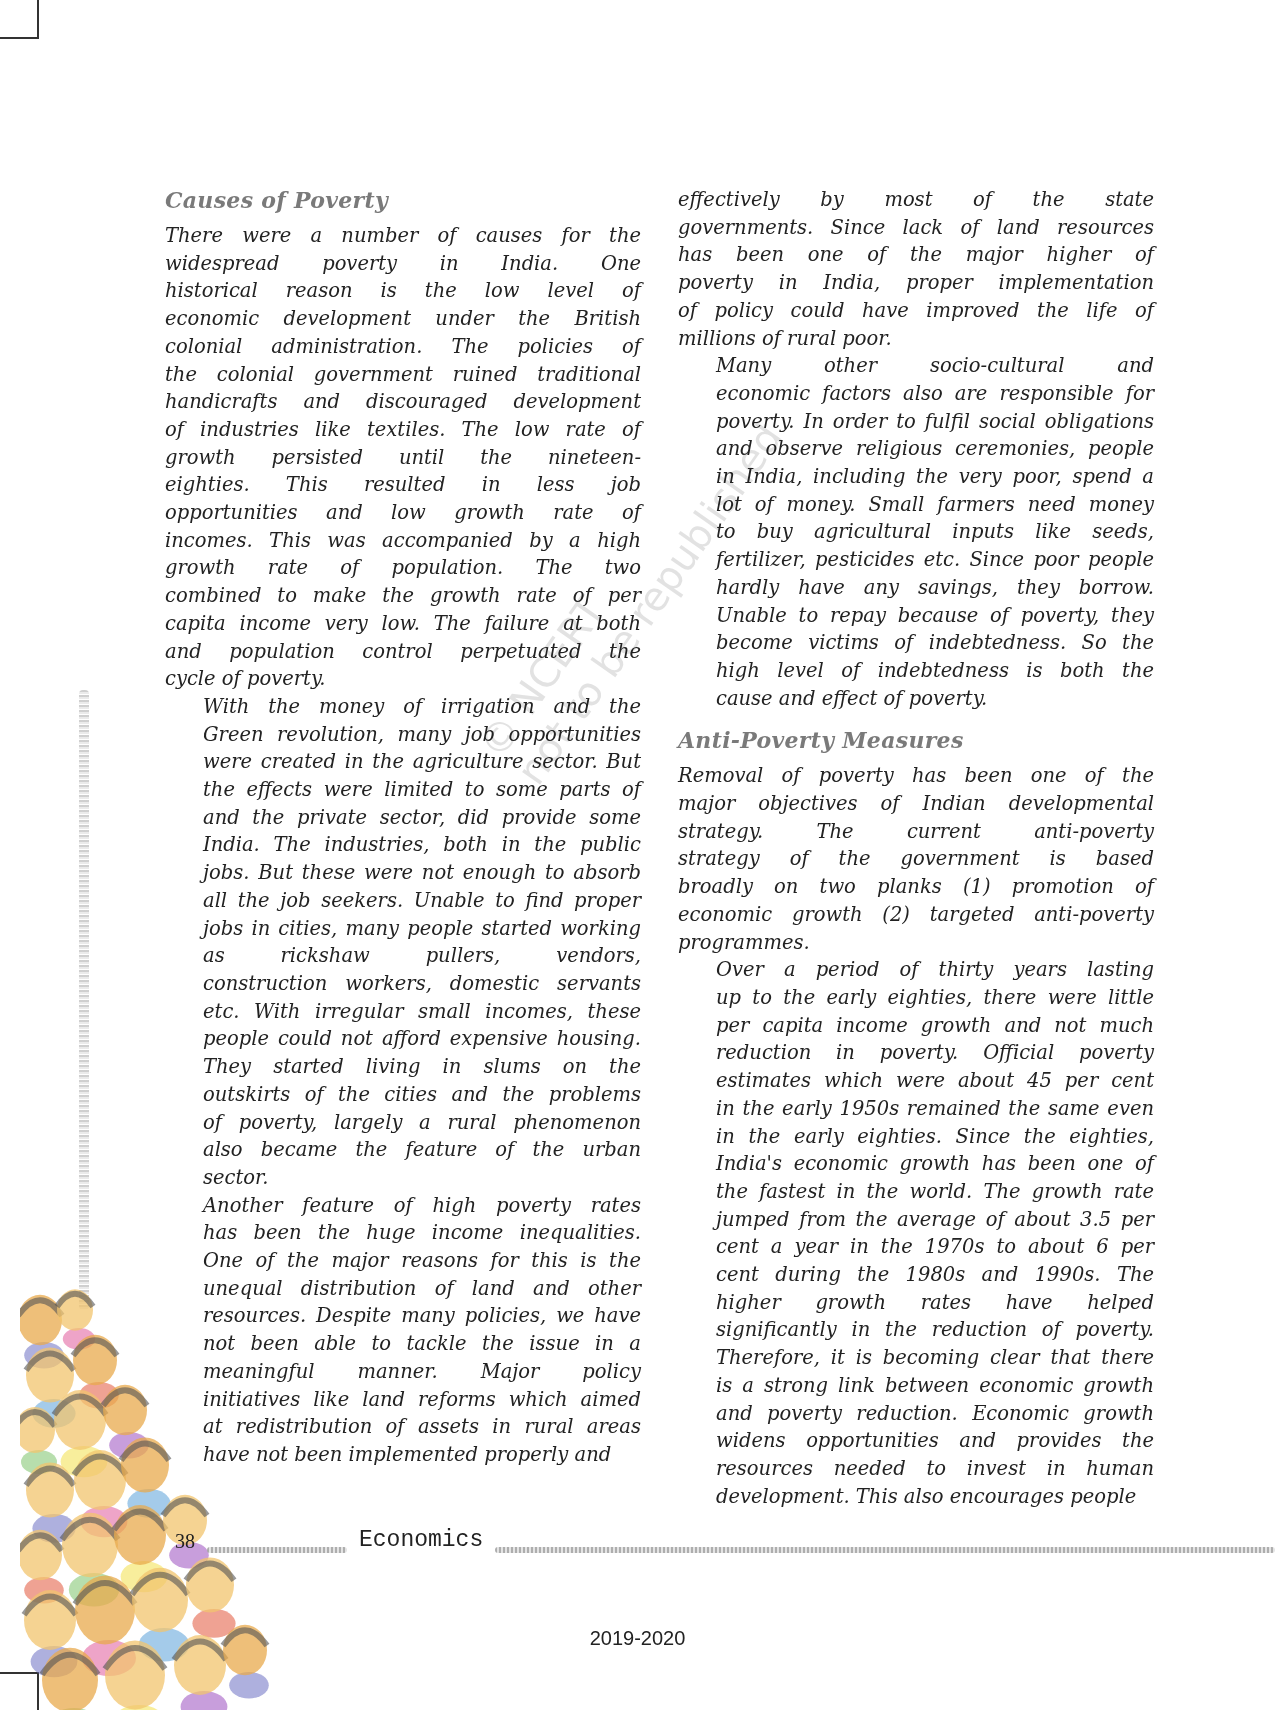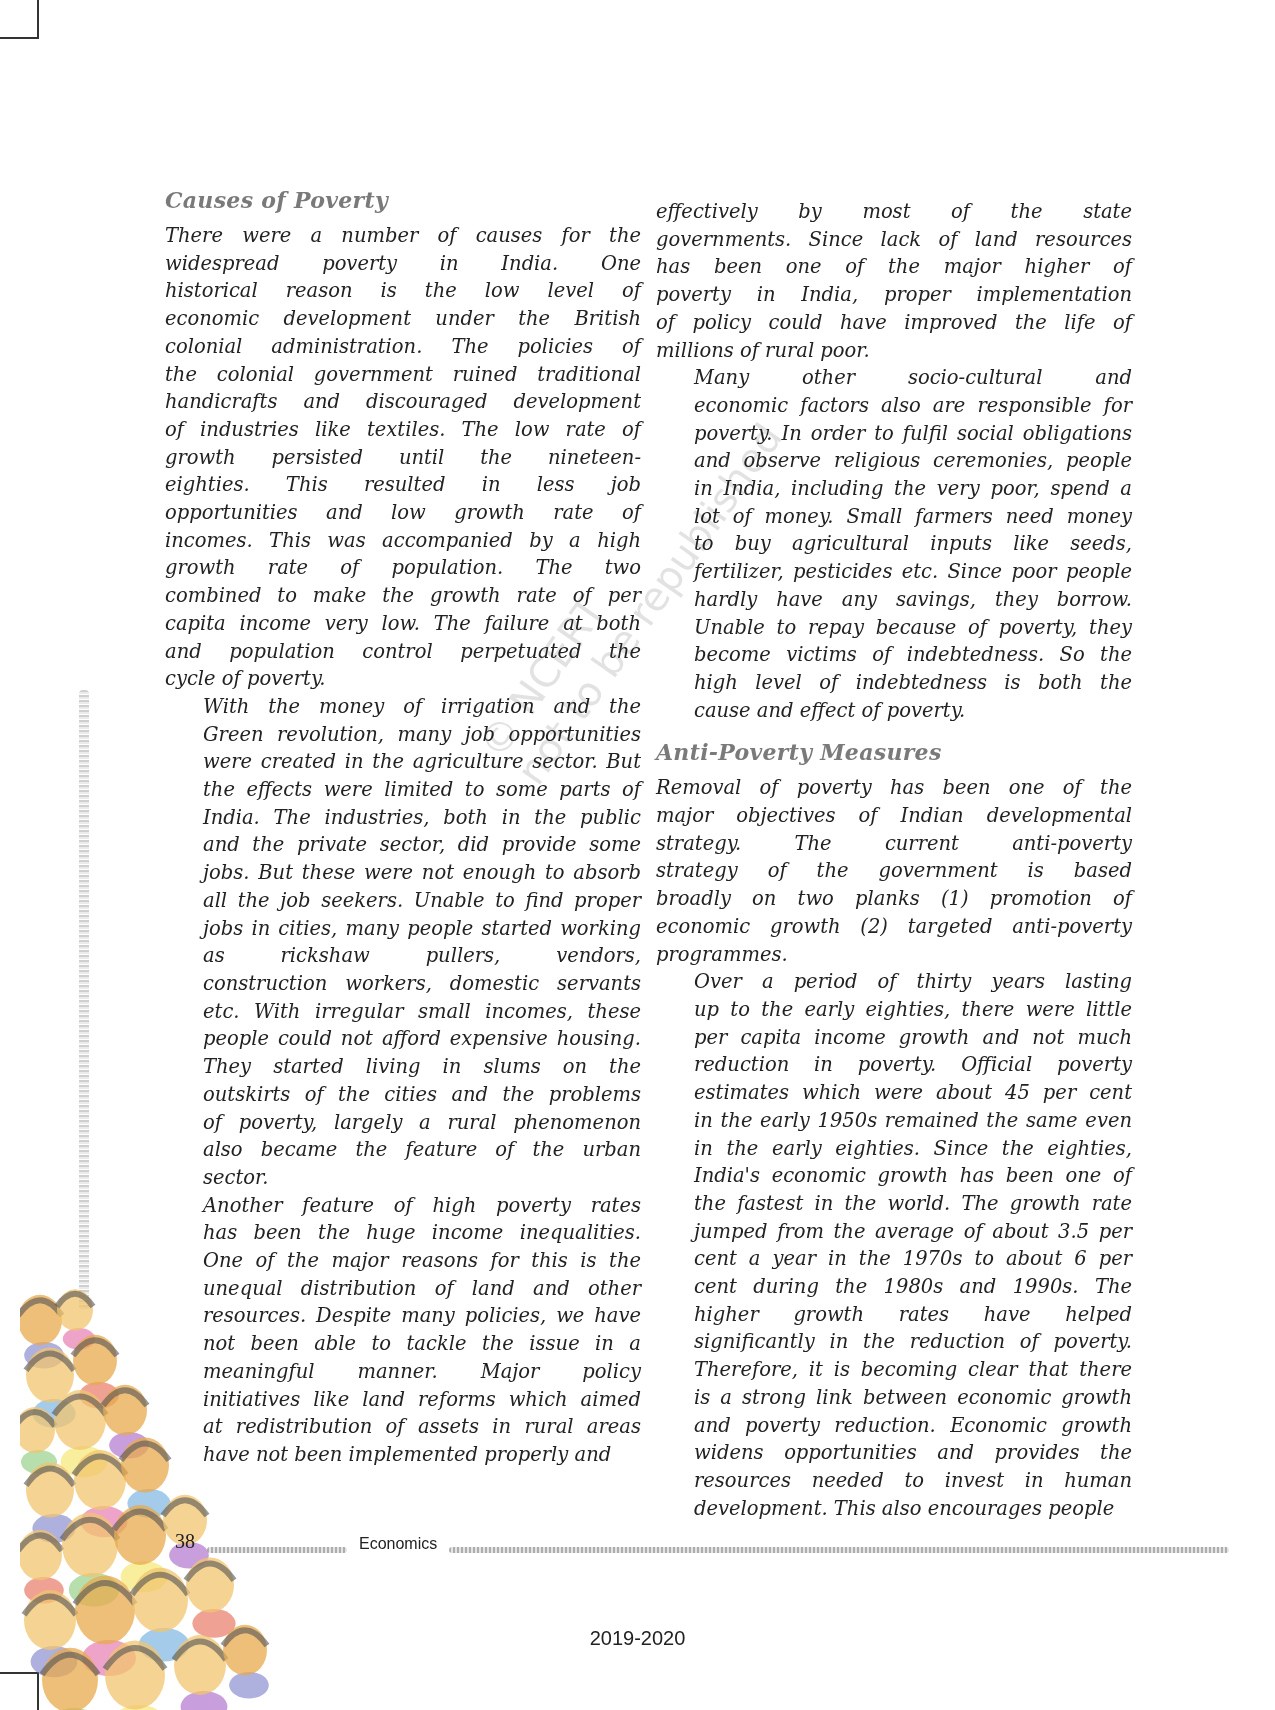--- a/index.html
+++ b/index.html
@@ -8,21 +8,21 @@
     background:#ffffff;
     font-family:"DejaVu Serif", "Liberation Serif", serif;
     color:#222;
   }
   .crop-mark { position:absolute; border-color:#333; border-style:solid; border-width:0; }
   .crop-tl { left:0; top:0; width:37px; height:37px; border-right-width:2px; border-bottom-width:2px; }
   .crop-bl { left:0; top:1672px; width:37px; height:38px; border-right-width:2px; border-top-width:2px; }
 
   .column { position:absolute; top:186px; width:476px;font-style:italic; }
   .col-left { left:165px; }
-  .col-right { left:656px; top:186px;margin-top:12px; }
+  .col-right { left:678px; top:186px; }
 
   .section-heading {
     font-family:"DejaVu Serif", serif; font-weight:bold; color:#7a7a7a;
     font-size:22px; line-height:28px; margin:0 0 8px 0; letter-spacing:0.3px;
   }
   .para {
     font-size:19.5px; line-height:27.7px; margin:0;
     text-align:justify; text-align-last:left; hyphens:none;
   }
   .para.indent { text-indent:38px; }
@@ -43,21 +43,21 @@
     opacity:0.7; border-radius:4px;
   }
   .crowd { position:absolute; left:20px; top:1280px; width:260px; height:430px; }
 
   .footer { position:absolute; left:175px; top:1523px; width:1100px; height:30px; display:flex; align-items:flex-end; }
   .page-number { font-family:"Liberation Serif", serif; font-size:20px; color:#222; margin-right:12px; }
   .footer-squiggle {
     height:6px; background:repeating-linear-gradient(90deg, #999 0 2px, #ddd 2px 4px);
     border-radius:3px; opacity:0.8;
   }
-  .footer-book { font-family:Liberation Sans, sans-serif; font-size:16px; color:#222; margin:0 12px; }
+  .footer-book { font-family:Liberation Mono, monospace; font-size:23px; color:#222; margin:0 12px; }
   .year-label {
     position:absolute; left:0; width:1275px; top:1627px; text-align:center;
     font-family:"Liberation Sans", sans-serif; font-size:20px; color:#222;
   }
 </style>
 </head>
 <body>
 
 <div class="crop-mark crop-tl"></div>
 <div class="crop-mark crop-bl"></div>
@@ -202,22 +202,22 @@
         <span class="line">combined to make the growth rate of per</span>
         <span class="line">capita income very low. The failure at both</span>
         <span class="line">and population control perpetuated the</span>
         <span class="line last">cycle of poverty.</span>
       </p>
       <p class="para indent">
         <span class="line" style="text-indent: 38px;">With the money of irrigation and the</span>
         <span class="line">Green revolution, many job opportunities</span>
         <span class="line">were created in the agriculture sector. But</span>
         <span class="line">the effects were limited to some parts of</span>
+        <span class="line">and the private sector, did provide some</span>
         <span class="line">India. The industries, both in the public</span>
-        <span class="line">and the private sector, did provide some</span>
         <span class="line">jobs. But these were not enough to absorb</span>
         <span class="line">all the job seekers. Unable to find proper</span>
         <span class="line">jobs in cities, many people started working</span>
         <span class="line">as rickshaw pullers, vendors,</span>
         <span class="line">construction workers, domestic servants</span>
         <span class="line">etc. With irregular small incomes, these</span>
         <span class="line">people could not afford expensive housing.</span>
         <span class="line">They started living in slums on the</span>
         <span class="line">outskirts of the cities and the problems</span>
         <span class="line">of poverty, largely a rural phenomenon</span>

